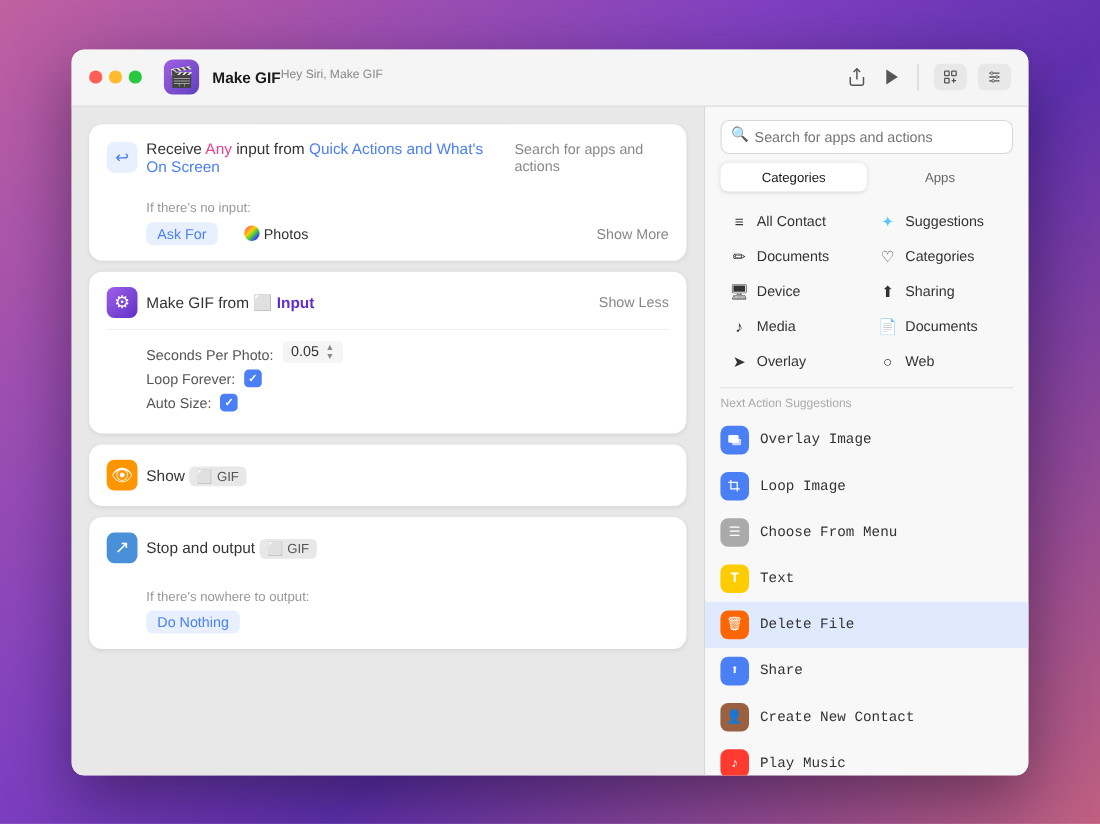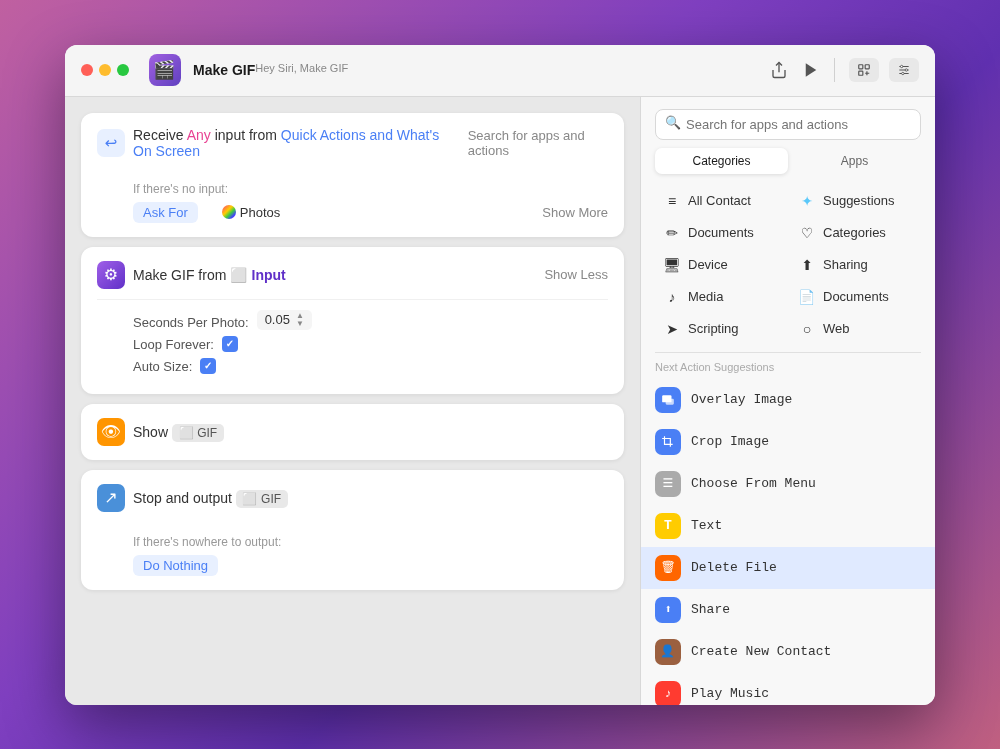--- a/index.html
+++ b/index.html
@@ -544,21 +544,21 @@
           <span>Media</span>
         </div>
 
         <div class="category-item">
           <span class="cat-icon">📄</span>
           <span>Documents</span>
         </div>
 
         <div class="category-item">
           <span class="cat-icon">➤</span>
-          <span>Scripting</span>
+          <span>Overlay</span>
         </div>
 
         <div class="category-item">
           <span class="cat-icon">○</span>
           <span>Web</span>
         </div>
       </div>
       <div class="section-divider"></div>
       <div class="section-label">Next Action Suggestions</div>
       <div class="action-list">
@@ -573,21 +573,21 @@
           <span>Overlay Image</span>
         </div>
 
         <div class="action-item">
           <div class="action-icon ai-blue">
             <svg width="14" height="14" viewBox="0 0 24 24" fill="none" stroke="white" stroke-width="2">
                 <path d="M6 2v14h14"></path>
                 <path d="M2 6h14v14"></path>
               </svg>
           </div>
-          <span>Crop Image</span>
+          <span>Loop Image</span>
         </div>
 
         <div class="action-item">
           <div class="action-icon ai-gray" style="font-size:12px;">☰</div>
           <span>Choose From Menu</span>
         </div>
 
         <div class="action-item">
           <div class="action-icon ai-yellow" style="font-size:13px;font-weight:700;">T</div>
           <span>Text</span>

